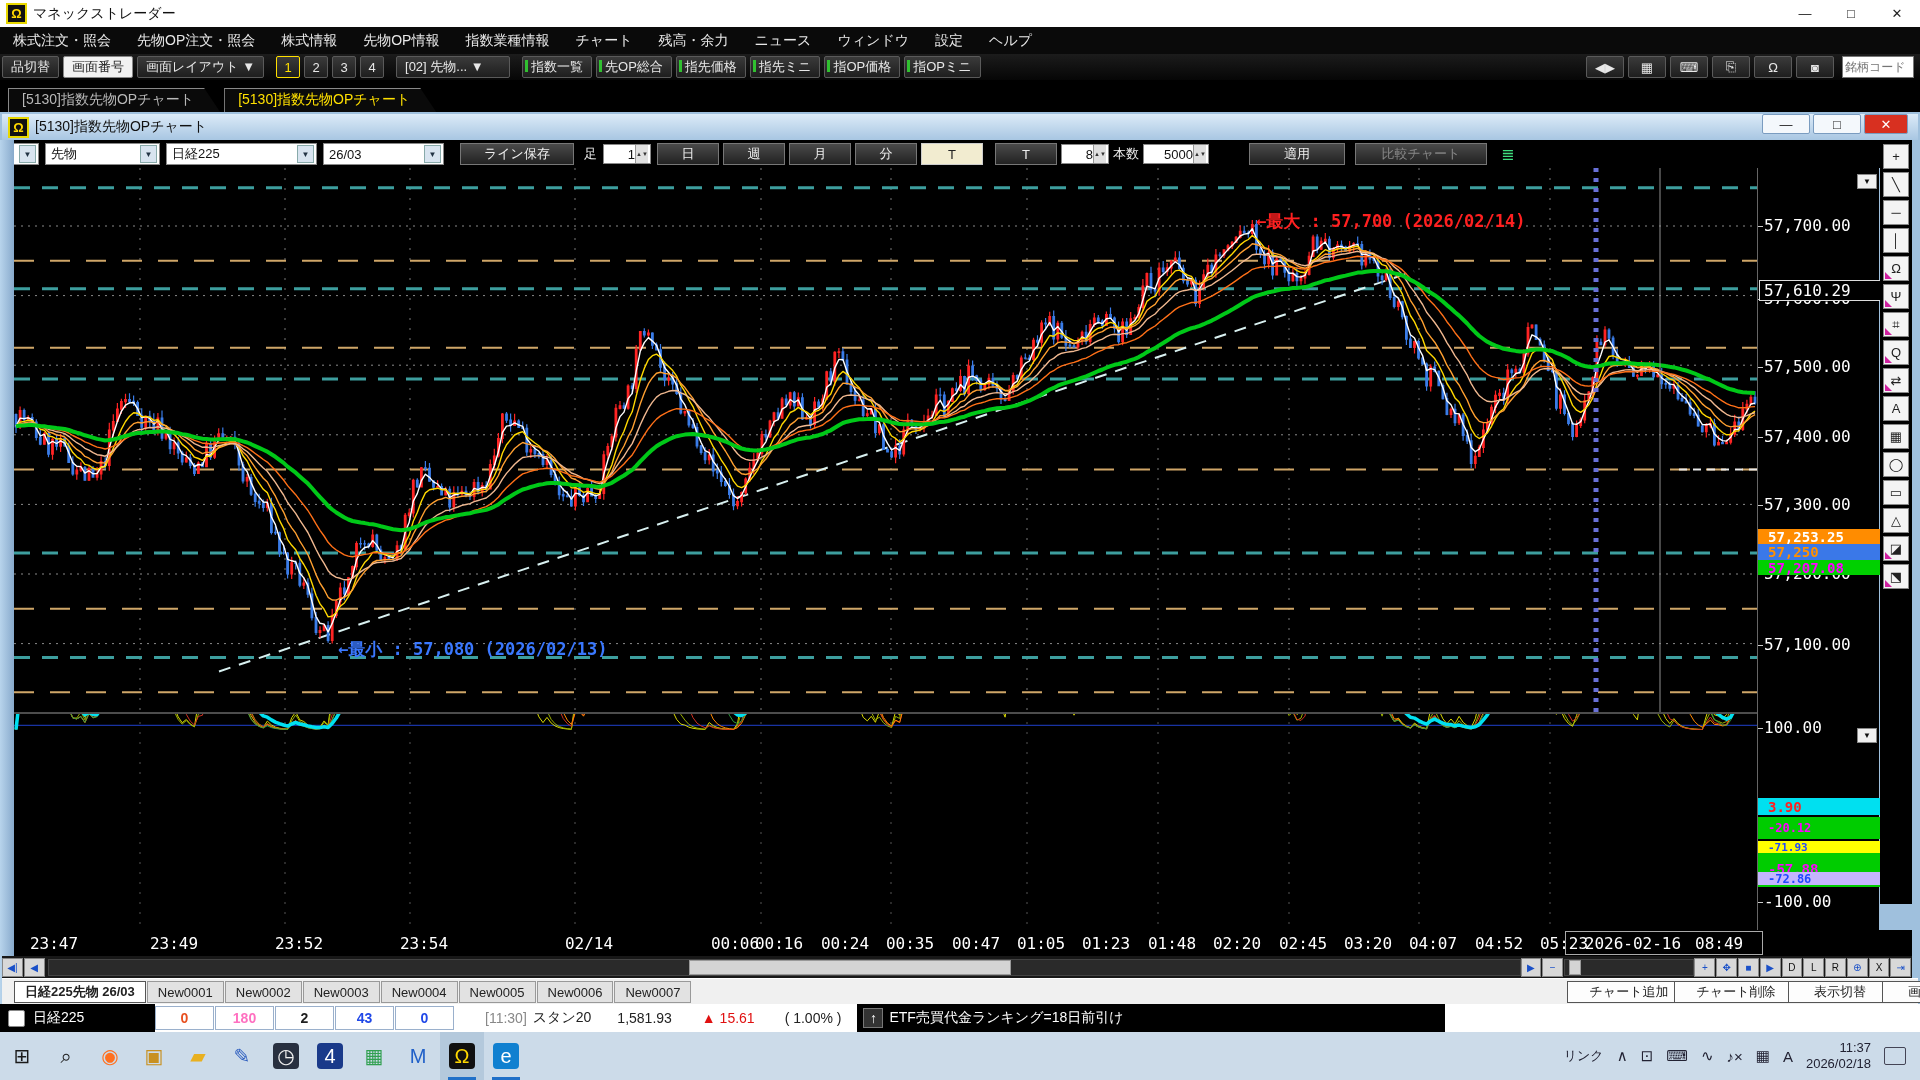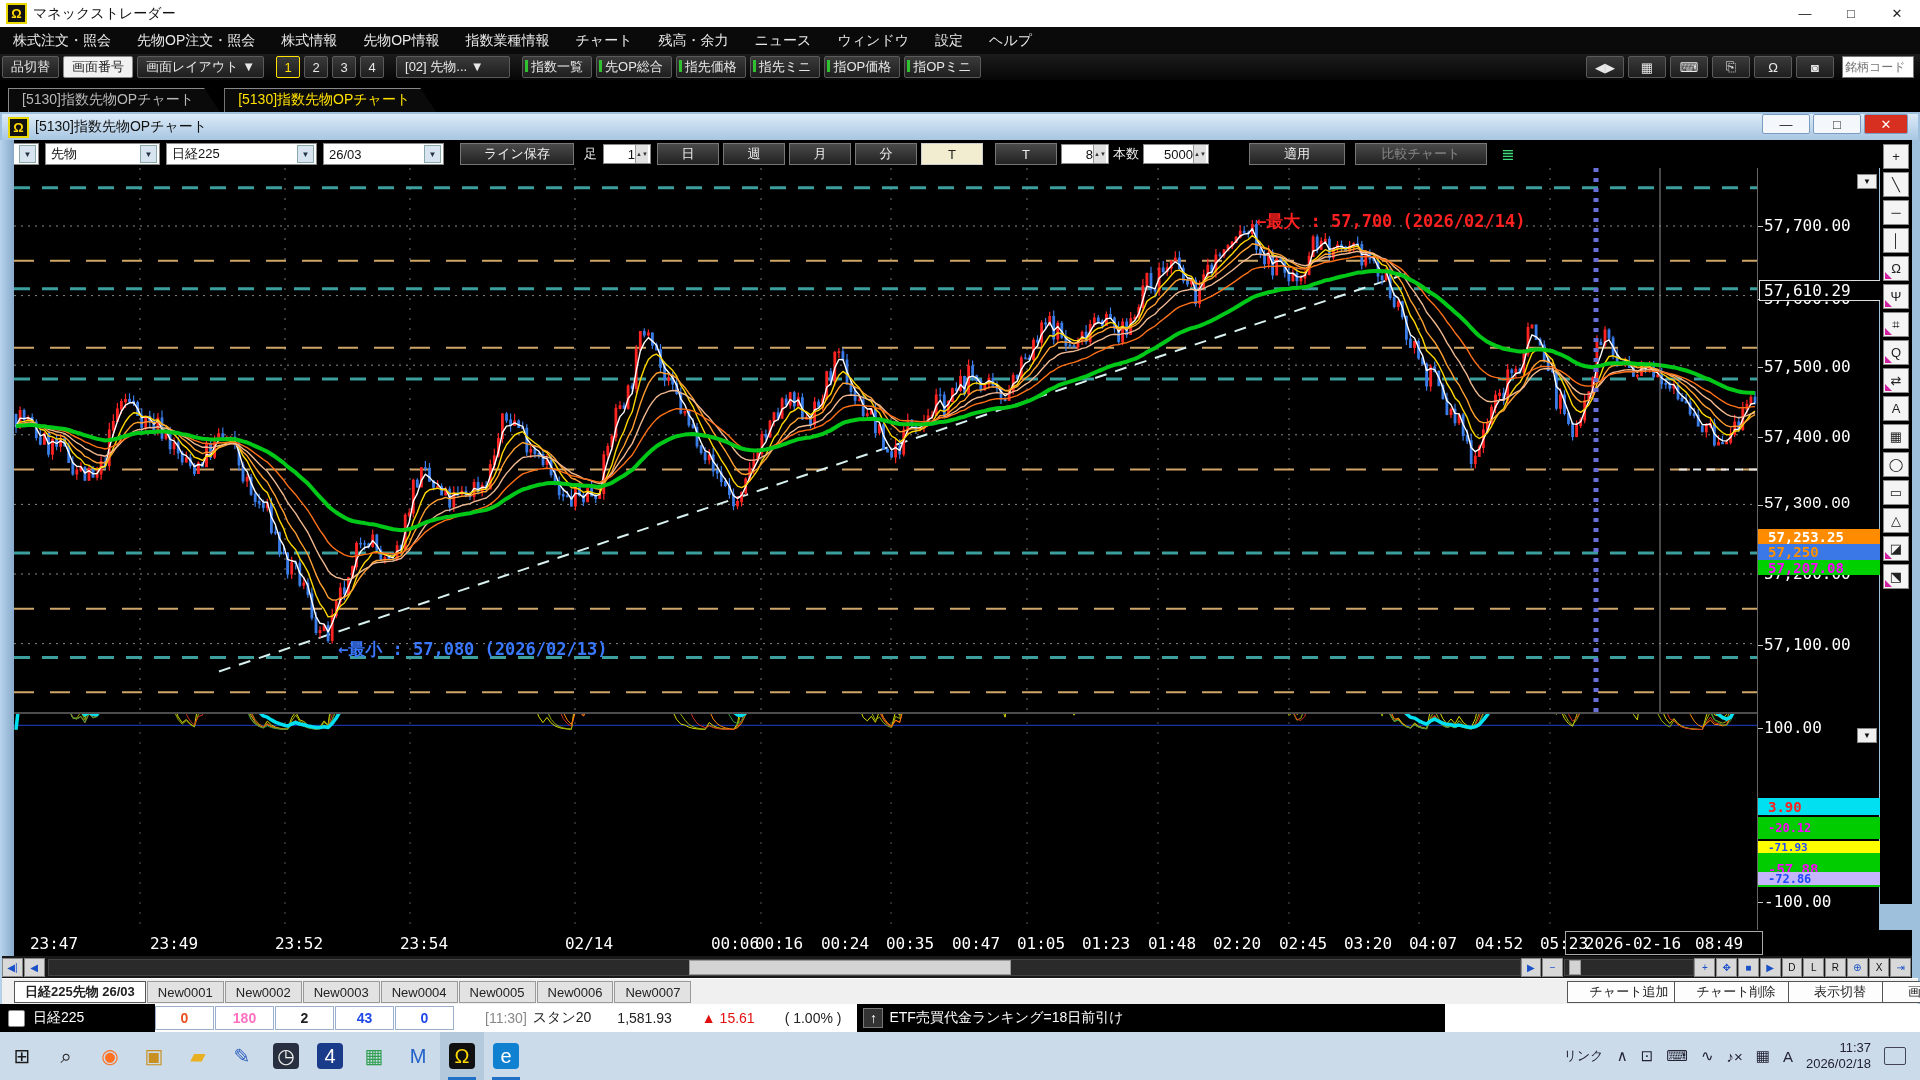--- a/index.html
+++ b/index.html
@@ -307,21 +307,21 @@
   <div class="abs paxis" id="paxis">
       <div class="ptick" style="top: 58px;"></div>
       <div class="plabel" style="top: 48px;">57,700.00</div>
       <div class="ptick" style="top: 131px;"></div>
       <div class="plabel" style="top: 121px;">57,600.00</div>
       <div class="ptick" style="top: 199px;"></div>
       <div class="plabel" style="top: 189px;">57,500.00</div>
       <div class="ptick" style="top: 269px;"></div>
       <div class="plabel" style="top: 259px;">57,400.00</div>
       <div class="ptick" style="top: 337px;"></div>
-      <div class="plabel" style="top: 327px; font-family: Liberation Mono, monospace;">57,300.00</div>
+      <div class="plabel" style="top: 327px;">57,300.00</div>
       <div class="ptick" style="top: 406px;"></div>
       <div class="plabel" style="top: 396px;">57,200.00</div>
       <div class="ptick" style="top: 477px;"></div>
       <div class="plabel" style="top: 467px;">57,100.00</div>
       <div class="ptick" style="top: 560px;"></div>
       <div class="plabel" style="top: 550px;">100.00</div>
       <div class="ptick" style="top: 734px;"></div>
       <div class="plabel" style="top: 724px;">-100.00</div>
       <div class="pcur" style="top: 112px;">57,610.29</div>
       <div class="chip" style="top: 361px; height: 15px; background: rgb(255, 140, 0); color: rgb(255, 255, 255); font-size: 14px;">57,253.25</div>

